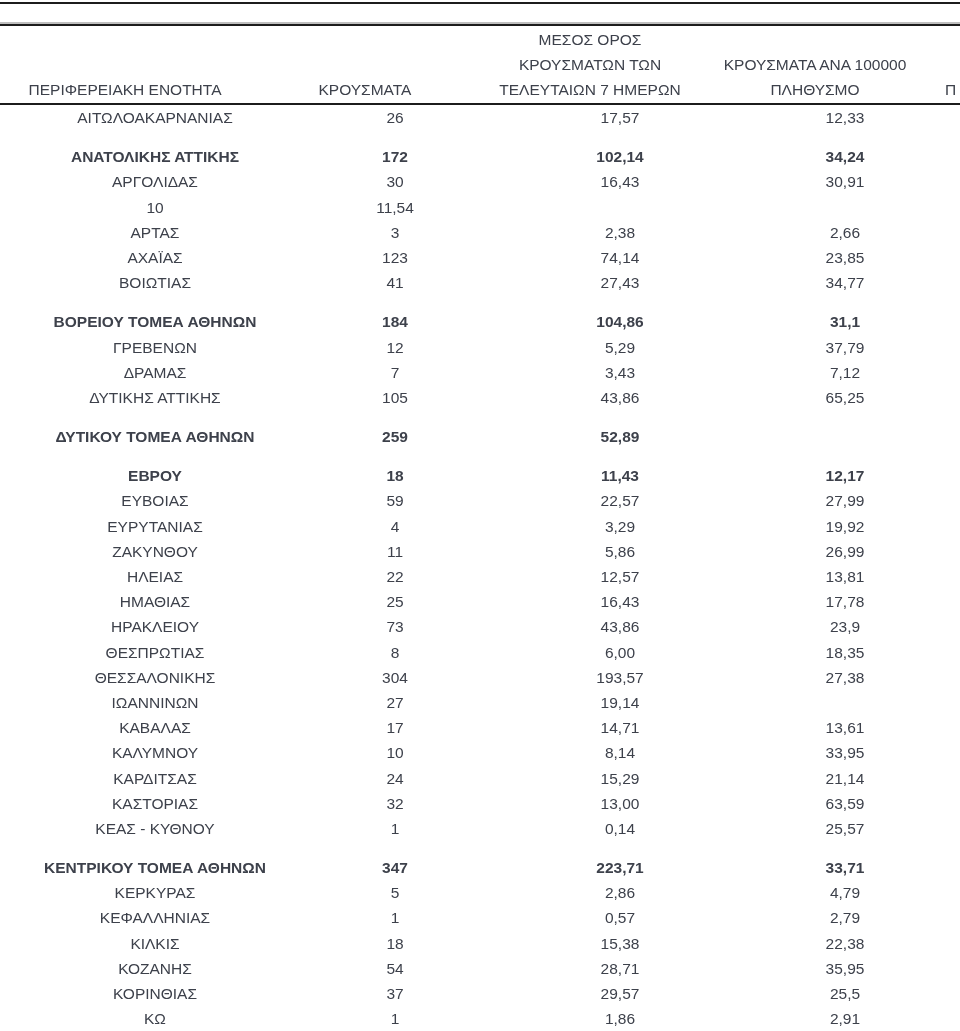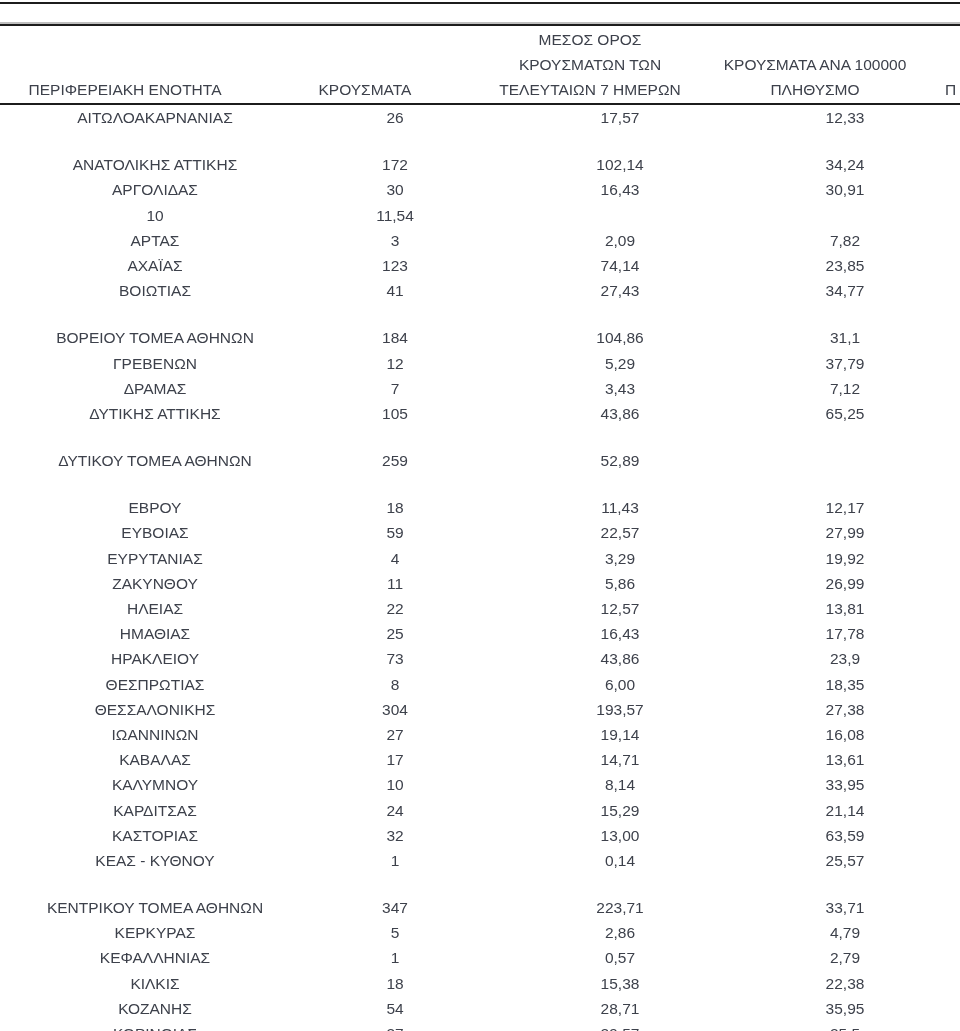--- a/index.html
+++ b/index.html
@@ -27,21 +27,21 @@
     font-size:15.5px;line-height:25px;
   }
   .hcell{display:flex;flex-direction:column;justify-content:flex-start;text-align:center;padding-bottom:9px;}
   .hcell-last{text-align:left;padding-left:15px;overflow:hidden;white-space:nowrap;}
   .tbody{position:absolute;top:105px;left:0;width:856px;padding-left:30px;}
   .row{
     display:grid;grid-template-columns:250px 230px 220px 230px 30px;
     height:25.2px;line-height:25.2px;
     font-size:15.5px;
   }
-  .row.gap-before{margin-top:22px;}
+  .row.gap-before{margin-top:14px;font-weight:bold;}
   .cell{text-align:center;white-space:nowrap;overflow:visible;}
   .c5{text-align:left;padding-left:15px;overflow:hidden;}
 </style>
 </head>
 <body>
 
 <div class="page">
 
   <div class="rule rule-top"></div>
   <div class="rule rule-second"></div>
@@ -96,22 +96,22 @@
 
   <div class="row">
     <div class="cell c2">10</div>
     <div class="cell c4">11,54</div>
     <div class="cell c5"></div>
   </div>
 
   <div class="row">
     <div class="cell c1">ΑΡΤΑΣ</div>
     <div class="cell c2">3</div>
-    <div class="cell c3">2,09</div>
-    <div class="cell c4">7,82</div>
+    <div class="cell c3">2,38</div>
+    <div class="cell c4">2,66</div>
     <div class="cell c5"></div>
   </div>
 
   <div class="row">
     <div class="cell c1">ΑΧΑΪΑΣ</div>
     <div class="cell c2">123</div>
     <div class="cell c3">74,14</div>
     <div class="cell c4">23,85</div>
     <div class="cell c5"></div>
   </div>
@@ -232,21 +232,20 @@
     <div class="cell c2">304</div>
     <div class="cell c3">193,57</div>
     <div class="cell c4">27,38</div>
     <div class="cell c5"></div>
   </div>
 
   <div class="row">
     <div class="cell c1">ΙΩΑΝΝΙΝΩΝ</div>
     <div class="cell c2">27</div>
     <div class="cell c3">19,14</div>
-    <div class="cell c4">16,08</div>
     <div class="cell c5"></div>
   </div>
 
   <div class="row">
     <div class="cell c1">ΚΑΒΑΛΑΣ</div>
     <div class="cell c2">17</div>
     <div class="cell c3">14,71</div>
     <div class="cell c4">13,61</div>
     <div class="cell c5"></div>
   </div>

